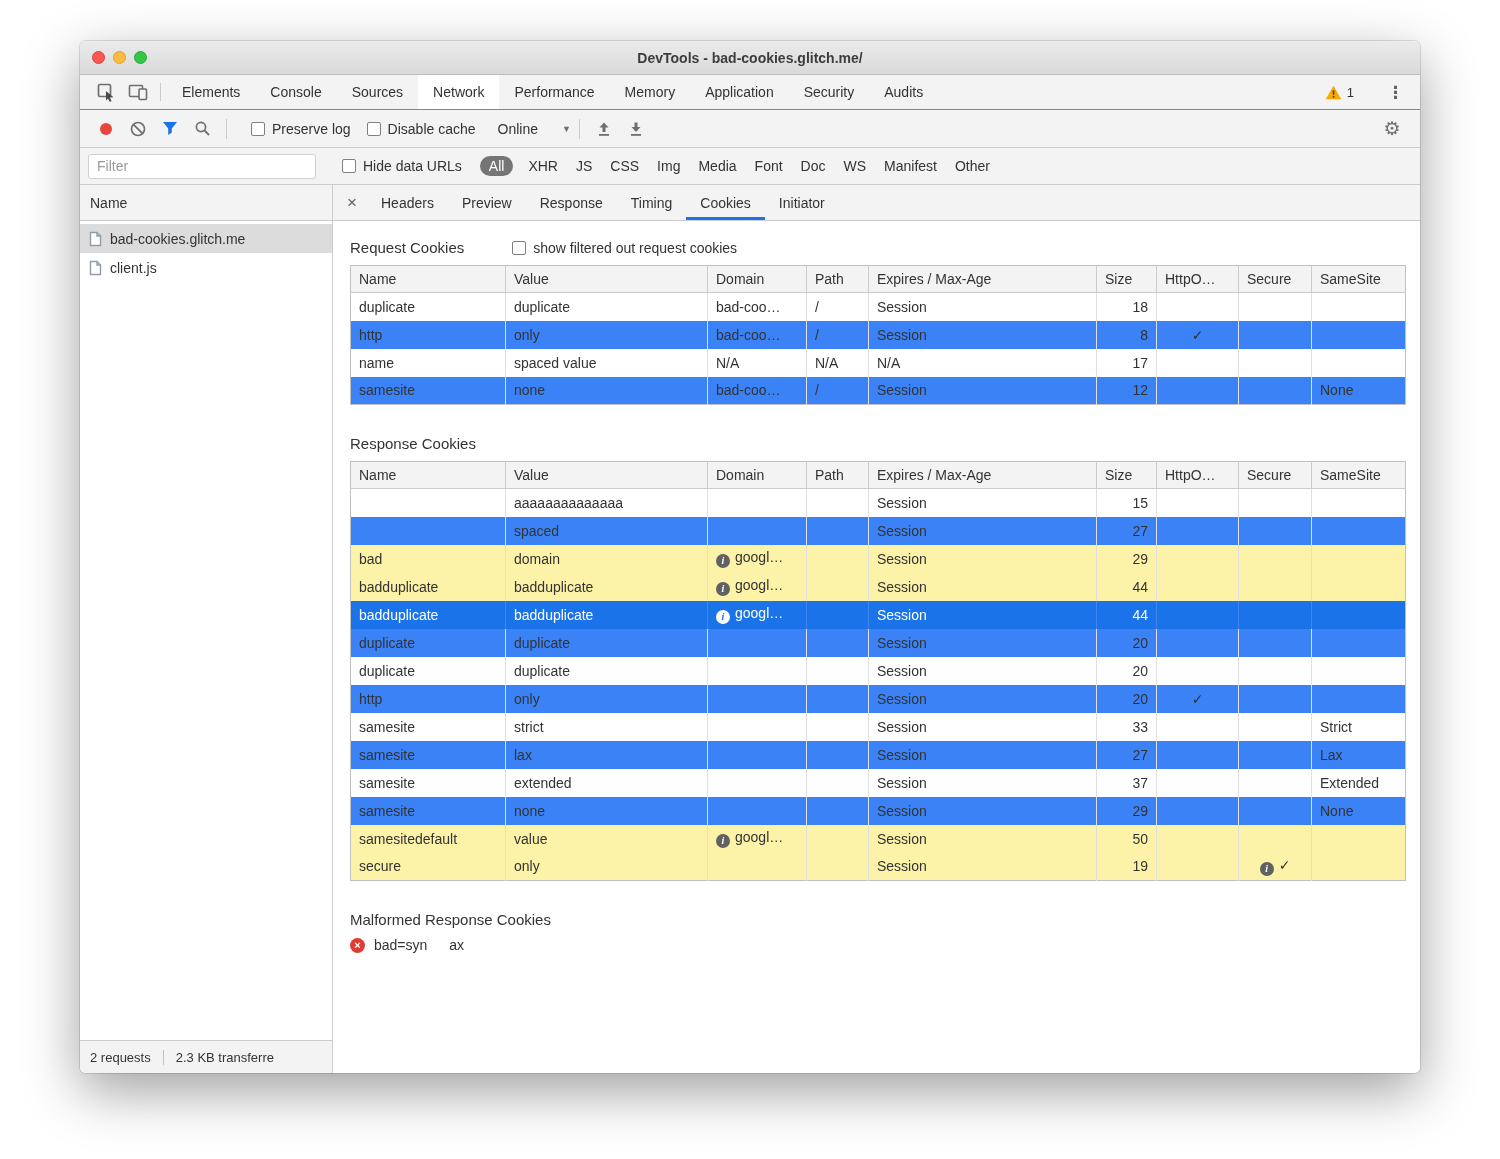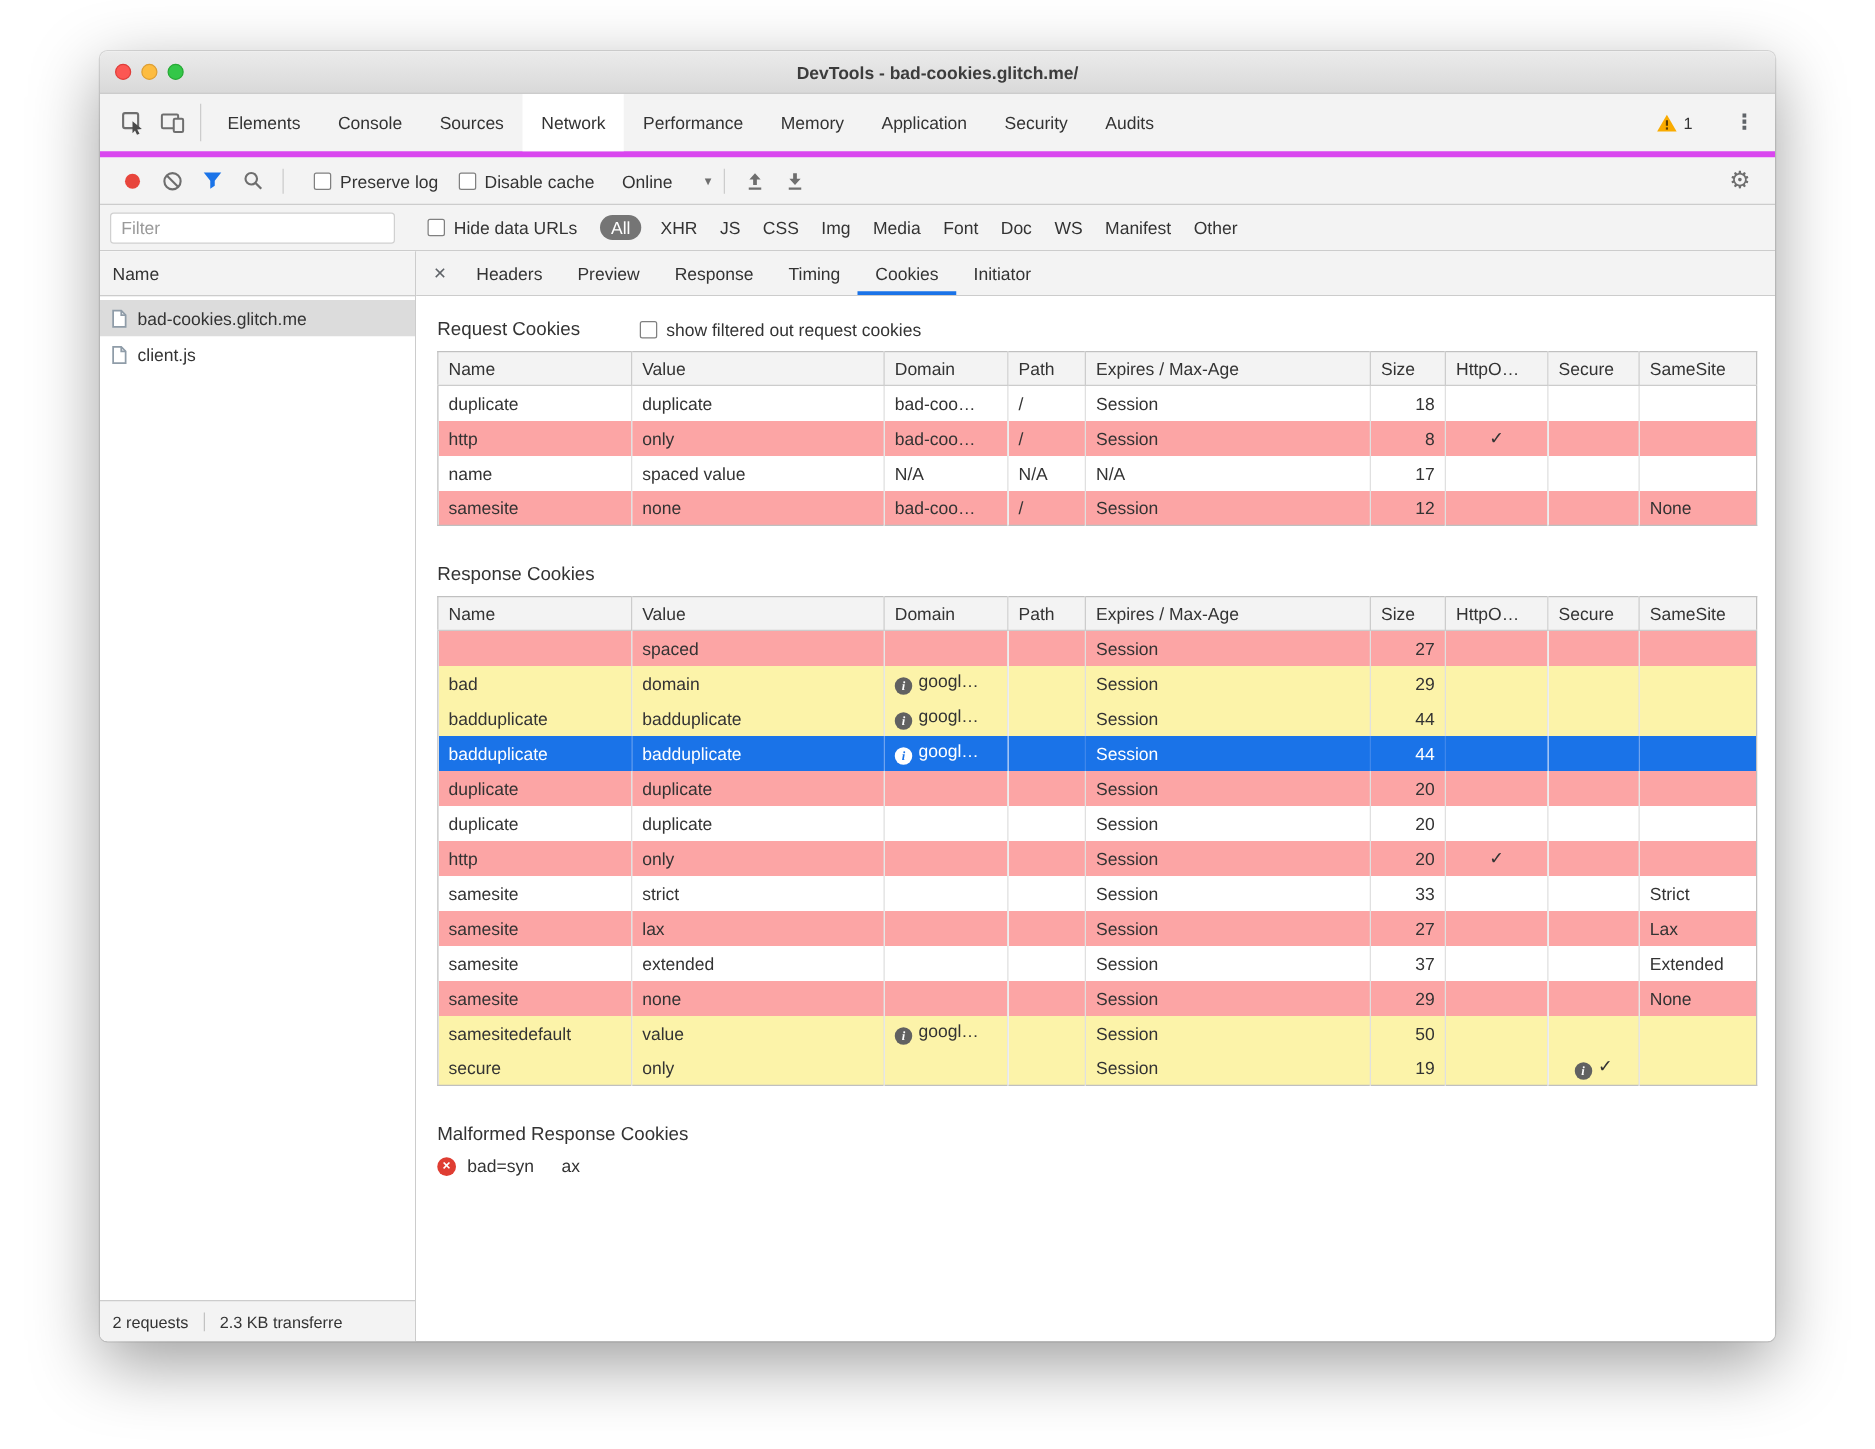--- a/index.html
+++ b/index.html
@@ -13,21 +13,21 @@
   .titlebar { height:34px; flex:none; background:linear-gradient(#ebebeb,#d9d9d9);
     border-bottom:1px solid #bcbcbc; position:relative; display:flex; align-items:center; justify-content:center; }
   .traffic-lights { position:absolute; left:12px; top:0; height:100%; display:flex; align-items:center; gap:8px; }
   .tl { width:13px; height:13px; border-radius:50%; }
   .tl.red    { background:#fc5753; border:1px solid #df3e3a; }
   .tl.yellow { background:#fdbc40; border:1px solid #de9f34; }
   .tl.green  { background:#33c748; border:1px solid #27aa35; }
   .title { font-size:14px; font-weight:600; color:#3c3c3c; }
 
   
-  .tabbar { height:51px; flex:none; background:#f3f3f3; border-bottom:5px solid #d946ef;
+  .tabbar { height:35px; flex:none; background:#f3f3f3; border-bottom:1px solid #d946ef;
     display:flex; align-items:stretch; padding-left:10px; }
   .icon-btn { display:flex; align-items:center; justify-content:center; width:32px; color:#6e6e6e; flex:none; }
   .vdiv { width:1px; background:#ccc; margin:8px 6px; flex:none; }
   .tabs { display:flex; align-items:stretch; }
   .tab { display:flex; align-items:center; padding:0 15px; font-size:14px; color:#333; }
   .tab.active { background:#fff; }
   .tab-right { margin-left:auto; display:flex; align-items:center; padding-right:4px; }
   .warn-badge { display:flex; align-items:center; gap:5px; font-size:13px; padding:0 8px; }
   .kebab { font-size:17px; color:#5f6368; padding:0 12px; font-weight:bold; display:flex; align-items:center; }
 
@@ -78,21 +78,21 @@
   .section-head { display:flex; align-items:center; margin-bottom:9px; }
   .section-title { font-weight:normal; font-size:15px; }
   .filter-cookies { margin-left:48px; }
   .mt { margin-top:30px; }
 
   .cookie-table { border-collapse:collapse; table-layout:fixed; width:1055px; font-size:14px; border:1px solid #c0c0c0; }
   .cookie-table th { height:27px; background:#f3f3f3; font-weight:normal; text-align:left; padding:0 8px;
     border-right:1px solid #ccc; border-bottom:1px solid #ccc; overflow:hidden; white-space:nowrap; }
   .cookie-table td { height:28px; padding:0 8px; border-right:1px solid #e0e0e0; overflow:hidden; white-space:nowrap; }
   .cookie-table th:last-child, .cookie-table td:last-child { border-right:none; }
-  tr.alt { background:#fca5a5; }
+  tr.alt { background:#3b82f6; }
   tr.warn { background:#fcf3a9; }
   tr.selected { background:#1a73e8; color:#fff; }
   tr.selected td { border-right-color:#3f87ec; }
   .c-size { text-align:right; }
   .c-check { text-align:center; }
   .info-icon { display:inline-flex; align-items:center; justify-content:center; width:14px; height:14px;
     border-radius:50%; background:#616161; color:#fff; font-size:10px; font-weight:bold;
     font-family:"Liberation Serif","DejaVu Serif",serif; font-style:italic; margin-right:5px; vertical-align:-2px; }
   tr.selected .info-icon { background:#fff; color:#1a73e8; }
 
@@ -418,20 +418,35 @@
               <th>Path</th>
               <th>Expires / Max-Age</th>
               <th>Size</th>
               <th>HttpO…</th>
               <th>Secure</th>
               <th>SameSite</th>
             </tr>
           </thead>
           <tbody>
 
+              <tr>
+                <td></td>
+                <td>aaaaaaaaaaaaaa</td>
+                <td>
+                  <span></span>
+                </td>
+                <td></td>
+                <td>Session</td>
+                <td class="c-size">15</td>
+                <td class="c-check"></td>
+                <td class="c-check">
+                  <span></span>
+                </td>
+                <td></td>
+              </tr>
 
               <tr class="alt">
                 <td></td>
                 <td>spaced</td>
                 <td>
                   <span></span>
                 </td>
                 <td></td>
                 <td>Session</td>
                 <td class="c-size">27</td>

